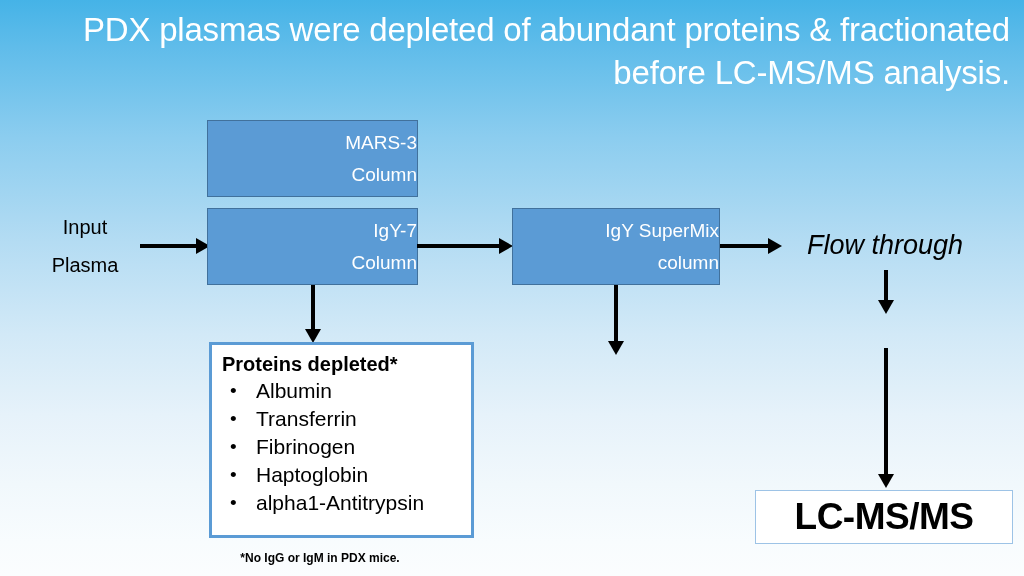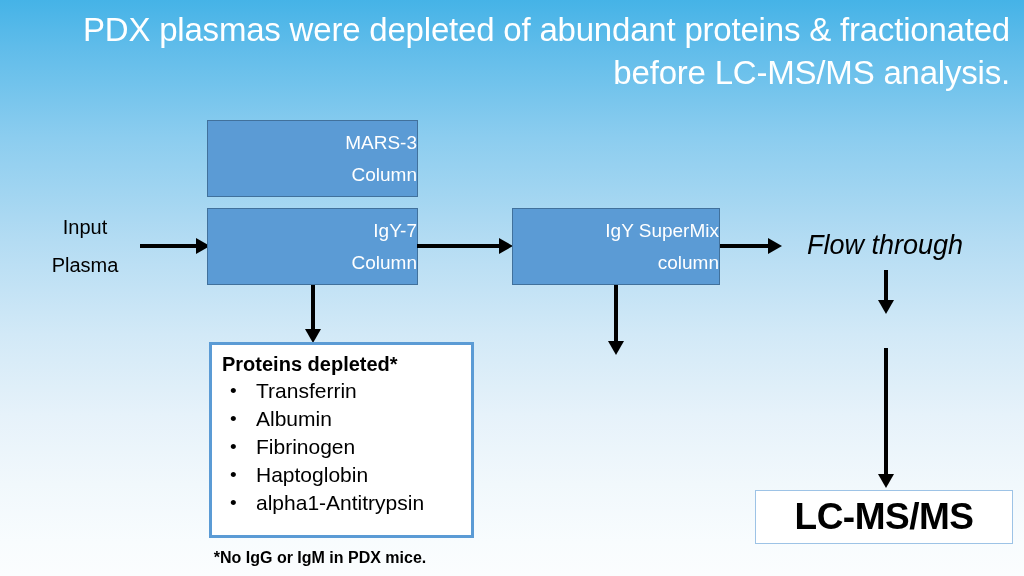--- a/index.html
+++ b/index.html
@@ -97,21 +97,21 @@
     top: 315px;
     width: 244px;
     font-size: 21px;
     line-height: 28px;
   }
 
   #footnote {
     left: 180px;
     top: 548px;
     width: 280px;
-    font-size: 16px;
+    font-size: 12px;
     font-weight: bold;
     line-height: 20px;
   }
 
   
   #proteins-box {
     left: 180px;
     top: 342px;
     width: 265px;
     height: 196px;
@@ -251,22 +251,22 @@
   <div class="arrow" style="left:876px; top:348px;">
     <svg width="20" height="140" viewBox="0 0 20 140">
       <line x1="10" y1="0" x2="10" y2="126" stroke="#000000" stroke-width="4"></line>
       <polygon points="2,126 18,126 10,140" fill="#000000"></polygon>
     </svg>
   </div>
 
   <div class="white-box" id="proteins-box">
     <div id="proteins-title">Proteins depleted*</div>
     <ul id="proteins-list">
+      <li>Albumin</li>
       <li>Transferrin</li>
-      <li>Albumin</li>
       <li>Fibrinogen</li>
       <li>Haptoglobin</li>
       <li>alpha1-Antitrypsin</li>
     </ul>
   </div>
 
   <div class="plain-label" id="footnote">*No IgG or IgM in PDX mice.</div>
 
 
   <div class="white-box" id="lcmsms-box">

